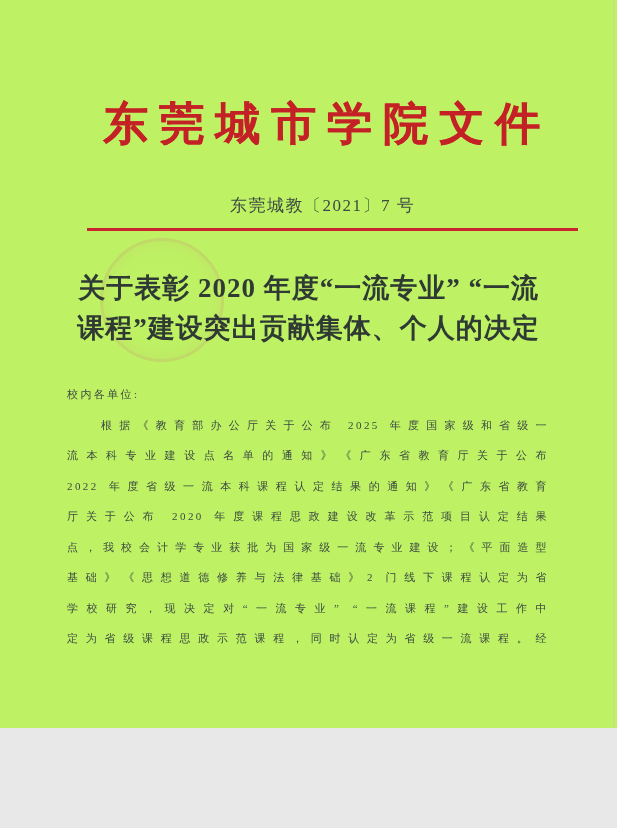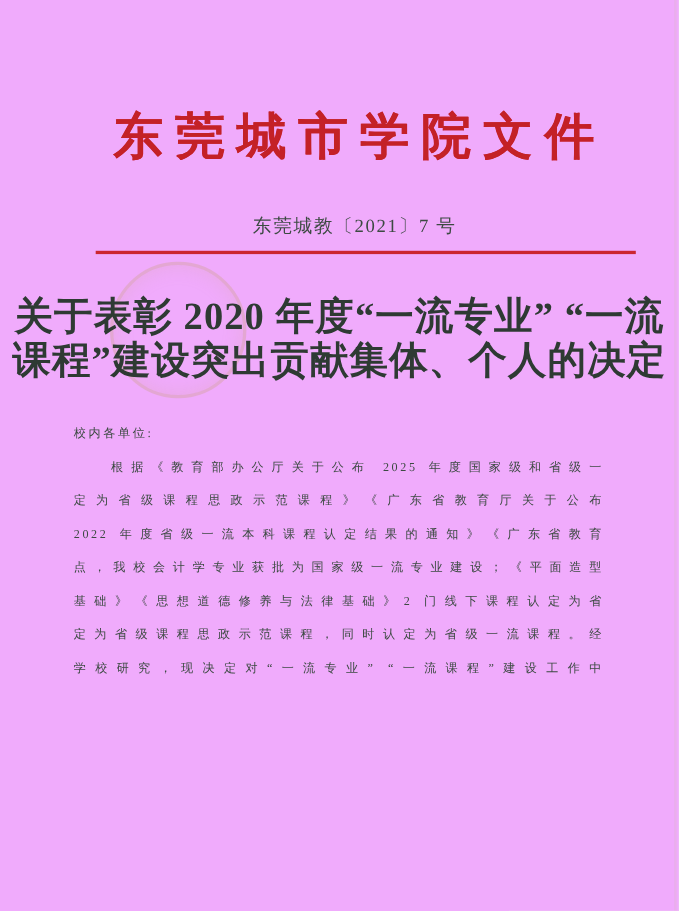--- a/index.html
+++ b/index.html
@@ -3,23 +3,23 @@
 <meta charset="utf-8">
 <style>
   html, body { margin: 0; padding: 0; }
   body {
     font-family: "Liberation Serif", "DejaVu Serif", serif;
     background: #e8e8e8;
   }
   .page {
     position: relative;
     width: 617px;
-    height: 828px;
+    height: 728px;
     margin: 0 auto;
-    background: #f0abfc;
+    background: #bef264;
     overflow: hidden;
   }
   
   .scan-edge {
     position: absolute;
     right: 2px; top: 0;
     width: 2px; height: 828px;
     background: rgba(210,190,185,0.25);
   }
   .org-title {
@@ -62,21 +62,21 @@
     border-radius: 50%;
     border: 3px solid rgba(198,160,112,0.30);
     box-shadow: inset 0 0 18px rgba(198,160,112,0.18);
   }
   .doc-title {
     position: absolute;
     left: 0;
     top: 268px;
     width: 100%;
     text-align: center;
-    font-size: 35px;
+    font-size: 27px;
     font-weight: bold;
     line-height: 40px;
     color: #2e3a33;
     letter-spacing: 1px;
   }
   .body-block {
     position: absolute;
     left: 67px;
     top: 379px;
     width: 482px;
@@ -114,21 +114,22 @@
   <div class="stamp-bleed"></div>
 
   <div class="doc-title">
     <div>关于表彰 2020 年度“一流专业” “一流</div>
     <div>课程”建设突出贡献集体、个人的决定</div>
   </div>
 
   <div class="body-block">
     <div class="body-line salutation">校内各单位:</div>
     <div class="body-line indent">根据《教育部办公厅关于公布 2025 年度国家级和省级一</div>
-    <div class="body-line">定为省级课程思政示范课程》《广东省教育厅关于公布</div>
+    <div class="body-line">流本科专业建设点名单的通知》《广东省教育厅关于公布</div>
     <div class="body-line">2022 年度省级一流本科课程认定结果的通知》《广东省教育</div>
+    <div class="body-line">厅关于公布 2020 年度课程思政建设改革示范项目认定结果</div>
     <div class="body-line">点，我校会计学专业获批为国家级一流专业建设；《平面造型</div>
     <div class="body-line">基础》《思想道德修养与法律基础》2 门线下课程认定为省</div>
+    <div class="body-line">学校研究，现决定对“一流专业” “一流课程”建设工作中</div>
     <div class="body-line">定为省级课程思政示范课程，同时认定为省级一流课程。经</div>
-    <div class="body-line">学校研究，现决定对“一流专业” “一流课程”建设工作中</div>
   </div>
 
 </div>
 
 </body></html>

